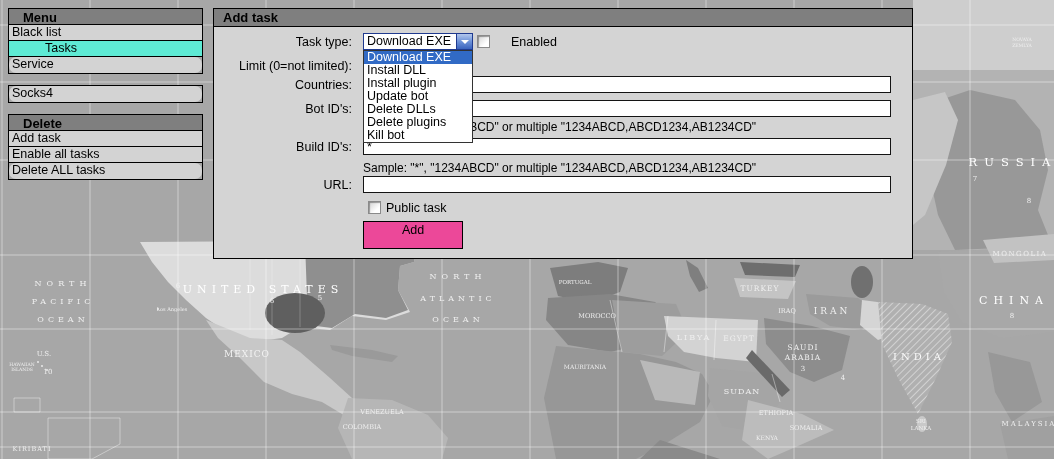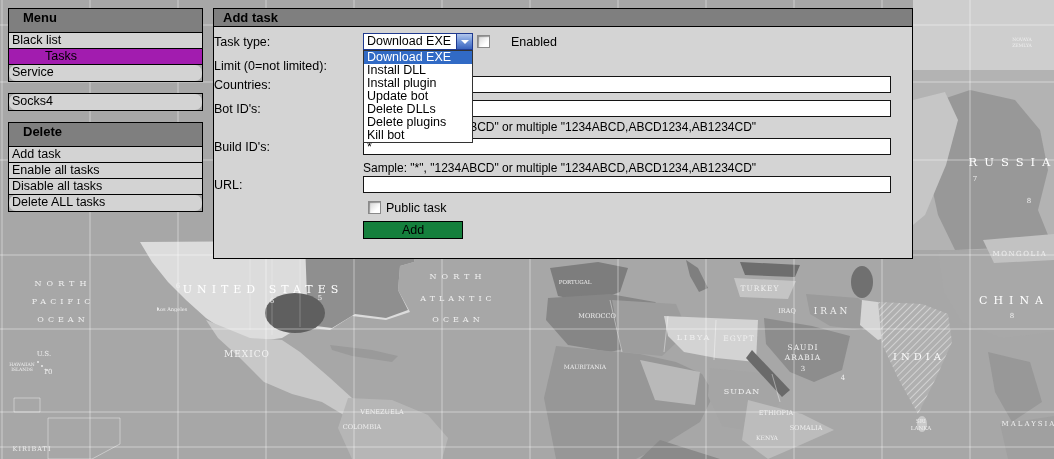--- a/index.html
+++ b/index.html
@@ -9,41 +9,41 @@
     background: #a7a7a7;
     font-family: "Liberation Sans", "DejaVu Sans", sans-serif;
     font-size: 12.5px; color: #000;
   }
   
   #map { position:absolute; left:0; top:0; width:1054px; height:459px; }
   #map text { font-family: "DejaVu Serif", serif; }
   
   .sidebar { position:absolute; left:8px; top:8px; width:195px; z-index:5; }
   .panel-box { border:1px solid #000; margin-bottom:11px; }
-  .box-header { background:#7f7f7f; font-weight:bold; font-size:13px; height:24px; line-height:17px; padding:0 8px 0 14px; border-bottom:1px solid #000; }
+  .box-header { background:#7f7f7f; font-weight:bold; font-size:13px; height:16px; line-height:17px; padding:0 8px 0 14px; border-bottom:1px solid #000; }
   .box-item { background:#d3d3d3; border-bottom:1px solid #000; height:16px; line-height:15px; padding:0 3px; cursor:pointer; white-space:nowrap; }
   .box-item:last-child { border-bottom:none;border-radius:7px; }
-  .box-item.selected { background:#a21caf;padding-left:36px; }
+  .box-item.selected { background:#5eead4;padding-left:36px; }
   
   .main-panel { position:absolute; left:213px; top:8px; width:700px; height:251px; background:#d4d4d4; border:1px solid #000; z-index:5; }
   .main-header { background:#7f7f7f; font-weight:bold; font-size:13px; height:18px; line-height:17px; padding:0 9px; border-bottom:1px solid #000; }
-  .form-label { position:absolute; left:0; width:138px; text-align:left; height:14px; line-height:14px; white-space:nowrap; }
+  .form-label { position:absolute; left:0; width:138px; text-align:right; height:14px; line-height:14px; white-space:nowrap; }
   .txt { position:absolute; left:149px; width:528px; height:17px; border:1px solid #141414; background:#fff; font-family:inherit; font-size:12.5px; padding:0 3px; }
   .txt-small { width:100px; }
   .sample { position:absolute; left:149px; font-size:12px; white-space:nowrap; }
   .select { position:absolute; left:149px; top:24px; width:110px; height:17px; border:1px solid #1f3a8f; background:#fff; display:flex; align-items:stretch; }
   .select-value { flex:1; padding:0 3px; line-height:15px; white-space:nowrap; overflow:hidden; }
   .select-btn { width:16px; border-left:1px solid #1f3a8f; background:linear-gradient(180deg,#b3c7ec 0%,#6d92d8 50%,#3a63be 100%); display:flex; align-items:center; justify-content:center; cursor:pointer; }
   .arrow-down { width:0; height:0; border-left:4px solid transparent; border-right:4px solid transparent; border-top:4px solid #fff; }
   .dd-list { position:absolute; left:149px; top:41px; width:110px; background:#fff; border:1px solid #333; z-index:20; }
   .dd-option { height:13px; line-height:13px; padding:0 3px; white-space:nowrap; cursor:pointer; }
   .dd-option.hl { background:#316ac5; color:#fff; }
   .checkbox { position:absolute; width:13px; height:13px; background:linear-gradient(135deg,#d2d2d2,#ffffff 70%); border:1px solid #8a8a8a; box-shadow: inset 1px 1px 1px rgba(0,0,0,.35); cursor:pointer; }
   .cb-label { position:absolute; height:14px; line-height:14px; white-space:nowrap; }
-  .btn { position:absolute; left:149px; top:212px; width:100px; height:18px; background:#15803d; border:1px solid #000; text-align:center; line-height:16px; cursor:pointer; }
+  .btn { position:absolute; left:149px; top:212px; width:100px; height:28px; background:#ec4899; border:1px solid #000; text-align:center; line-height:16px; cursor:pointer; }
 </style>
 </head>
 <body>
 
 <svg id="map" viewBox="0 0 1054 459" xmlns="http://www.w3.org/2000/svg">
   <defs>
     <pattern id="hatch" width="5" height="5" patternUnits="userSpaceOnUse" patternTransform="rotate(45)">
       <line x1="0" y1="0" x2="0" y2="5" stroke="#dedede" stroke-width="1.5"></line>
     </pattern>
   </defs>
@@ -174,21 +174,20 @@
       <div class="box-item selected">Tasks</div>
       <div class="box-item">Service</div>
     </div>
     <div class="panel-box">
       <div class="box-item">Socks4</div>
     </div>
     <div class="panel-box">
       <div class="box-header">Delete</div>
       <div class="box-item">Add task</div>
       <div class="box-item">Enable all tasks</div>
-      <div class="box-item">Disable all tasks</div>
       <div class="box-item">Delete ALL tasks</div>
     </div>
   </div>
 
 <div class="main-panel">
   <div class="main-header">Add task</div>
 
   <div class="form-label" style="top:26px">Task type:</div>
   <div class="form-label" style="top:50px">Limit (0=not limited):</div>
   <div class="form-label" style="top:69px">Countries:</div>

